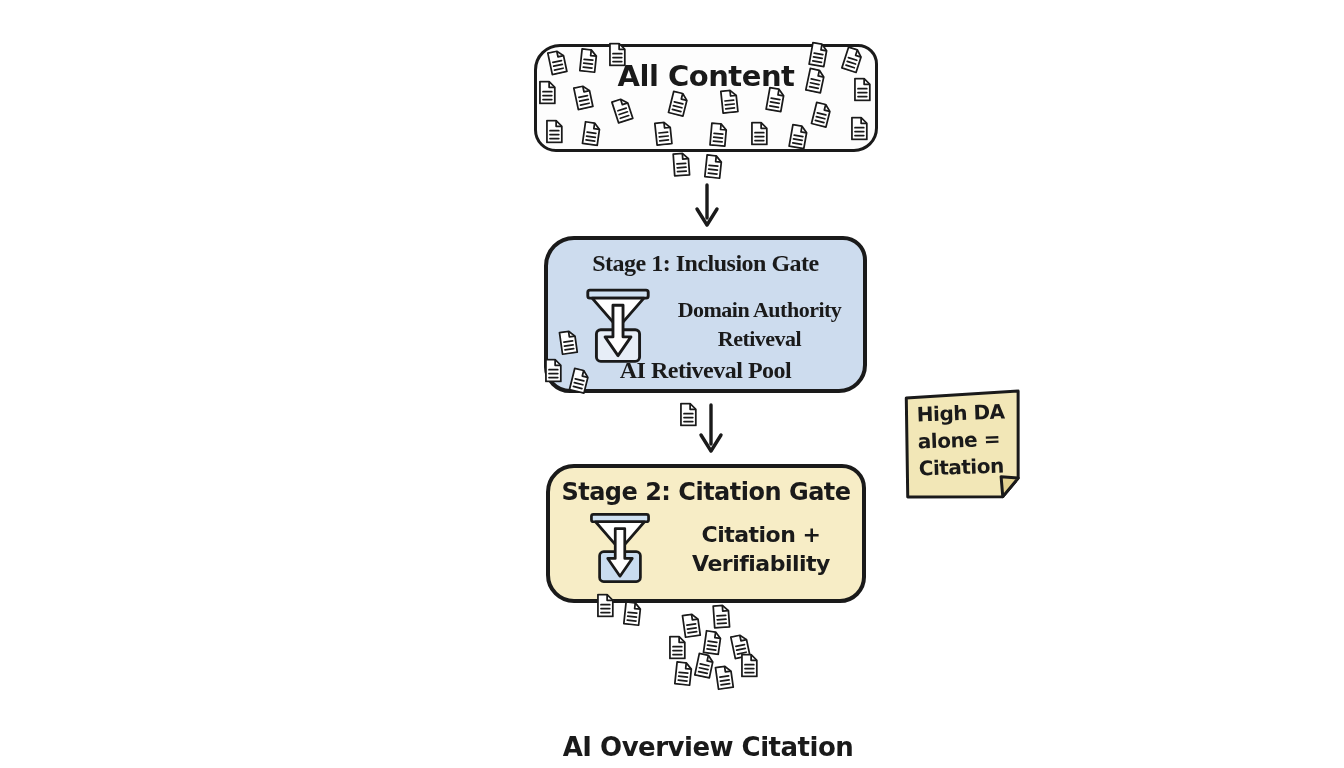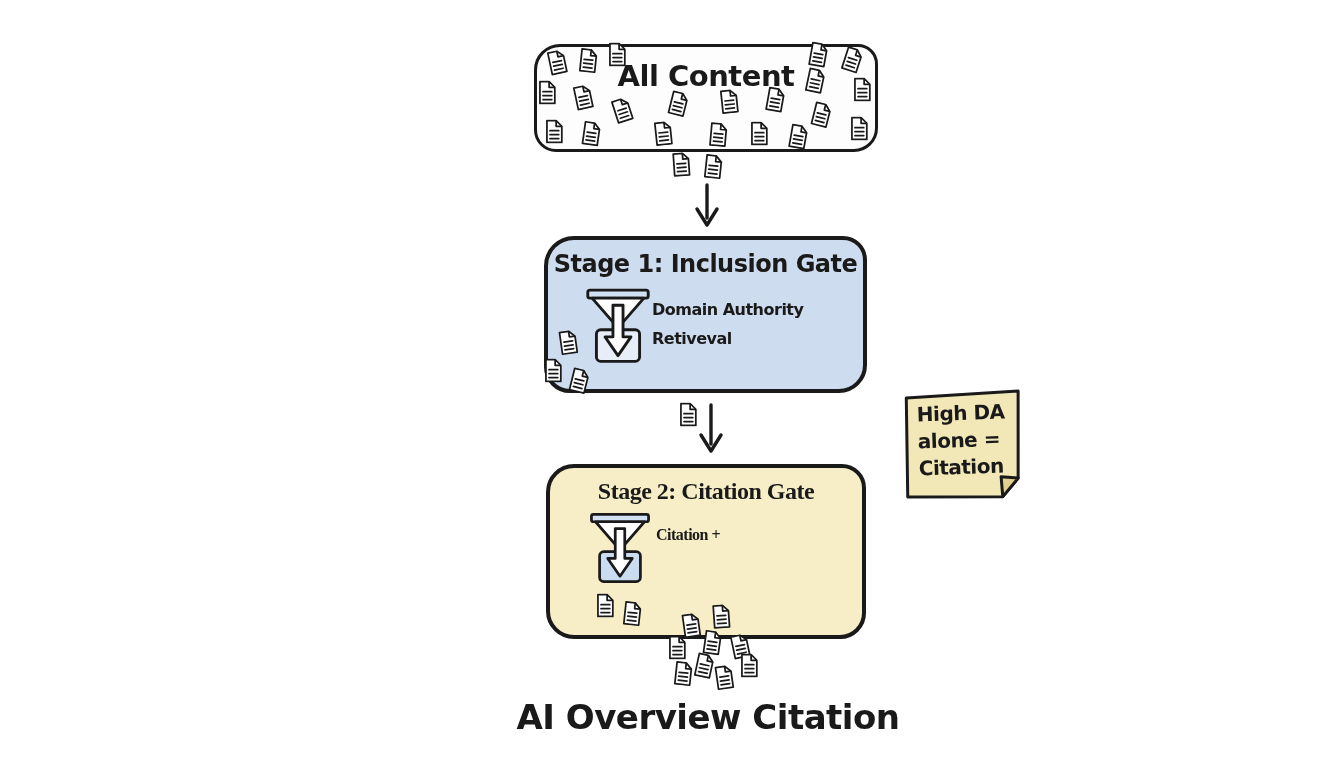--- a/index.html
+++ b/index.html
@@ -31,43 +31,43 @@
   .all-title {
     position: absolute; left: 0; right: 0; top: 12px;
     text-align: center;
     font-size: 29px; font-weight: bold; letter-spacing: -0.5px;
   }
   .stage1-box {
     left: 508px; top: 236px; width: 323px; height: 157px;
     background: var(--stage1-fill, #cddcee);
     border-radius: 30px 24px 28px 26px;
     border-width: 4px;
+    font-family: Liberation Serif, serif;
   }
   .stage2-box {
-    left: 510px; top: 464px; width: 320px; height: 175px;
+    left: 510px; top: 464px; width: 320px; height: 139px;
     background: var(--stage2-fill, #f7edc6);
     border-radius: 28px 24px 26px 28px;
     border-width: 4px;
-    font-family: Liberation Serif, serif;
   }
   .stage-title {
     position: absolute; left: 0; right: 0; top: 10px;
     text-align: center;
     font-size: 24px; font-weight: bold; letter-spacing: -0.5px;
     white-space: nowrap;
   }
   .funnel {
     position: absolute;
   }
   .stage1-box .funnel { left: 34px; top: 48px; }
   .stage2-box .funnel { left: 36px; top: 44px; }
   .criteria {
     position: absolute;
-    text-align: left;
-    font-size: 16px; font-weight: bold; line-height: 29px;
+    text-align: center;
+    font-size: 22px; font-weight: bold; line-height: 29px;
     letter-spacing: -0.5px; white-space: nowrap;
   }
   .stage1-box .criteria { left: 104px; top: 55px; width: 215px; }
   .stage2-box .criteria { left: 106px; top: 52px; width: 210px; }
   .pool-label {
     position: absolute; left: 0; right: 0; bottom: 5px;
     text-align: center;
     font-size: 24px; font-weight: bold; letter-spacing: -0.5px;
     white-space: nowrap;
   }
@@ -99,23 +99,23 @@
   .sticky-body { fill: var(--sticky-fill, #f2e7b7); stroke: var(--ink,#1a1a1a); stroke-width: 3; stroke-linejoin: round; }
   .sticky-fold { fill: #e3d28f; stroke: var(--ink,#1a1a1a); stroke-width: 3; stroke-linejoin: round; }
   .sticky-text {
     position: absolute; left: 18px; top: 12px;
     font-size: 20px; font-weight: bold; line-height: 27px;
     letter-spacing: -0.5px; white-space: nowrap;
   }
 
   
   .final-label {
-    position: absolute; left: 472px; top: 697px; width: 400px;
-    text-align: center;
-    font-size: 34px; font-weight: bold; letter-spacing: -0.5px;
+    position: absolute; left: 472px; top: 732px; width: 400px;
+    text-align: center;
+    font-size: 26px; font-weight: bold; letter-spacing: -0.5px;
     white-space: nowrap;
   }
 </style>
 </head>
 <body>
 
 <div class="canvas">
 
   <svg class="hidden-defs" aria-hidden="true">
     <symbol id="doc-sym" viewBox="0 0 24 28">
@@ -141,37 +141,39 @@
     <svg class="funnel" width="72" height="82" viewBox="0 0 100 114">
       <rect class="funnel-bar" x="8" y="3" width="84" height="11" rx="3"></rect>
       <path class="funnel-body" d="M14 14 L86 14 L53 52 L47 52 Z"></path>
       <rect class="funnel-recv s1" x="20" y="58" width="60" height="44" rx="6"></rect>
       <path class="funnel-arrow" d="M43 24 L57 24 L57 68 L68 68 L50 94 L32 68 L43 68 Z"></path>
     </svg>
     <div class="criteria">
       <div>Domain Authority</div>
       <div>Retiveval</div>
     </div>
+    <div class="pool-label">AI Retiveval Pool</div>
   </div>
 
   <svg id="arrow2" class="flow-arrow" width="38" height="54" viewBox="0 0 38 54">
     <path d="M19 3 L19 42"></path>
     <path d="M9 33 L19 49 L29 33"></path>
   </svg>
 
   <div class="box stage2-box">
     <div class="stage-title">Stage 2: Citation Gate</div>
     <svg class="funnel" width="68" height="78" viewBox="0 0 100 114">
       <rect class="funnel-bar" x="8" y="3" width="84" height="11" rx="3"></rect>
       <path class="funnel-body" d="M14 14 L86 14 L53 52 L47 52 Z"></path>
       <rect class="funnel-recv s2" x="20" y="58" width="60" height="44" rx="6"></rect>
       <path class="funnel-arrow" d="M43 24 L57 24 L57 68 L68 68 L50 94 L32 68 L43 68 Z"></path>
     </svg>
     <div class="criteria">
       <div>Citation +</div>
+      <div>Verifiability</div>
     </div>
   </div>
 
   <div class="sticky">
     <svg width="126" height="116" viewBox="0 0 126 116">
       <path class="sticky-body" d="M8 8 L120 5 L117 92 L101 110 L6 107 Z"></path>
       <path class="sticky-fold" d="M117 92 L101 110 L100 90 Z"></path>
     </svg>
     <div class="sticky-text">
       <div>High DA</div>

